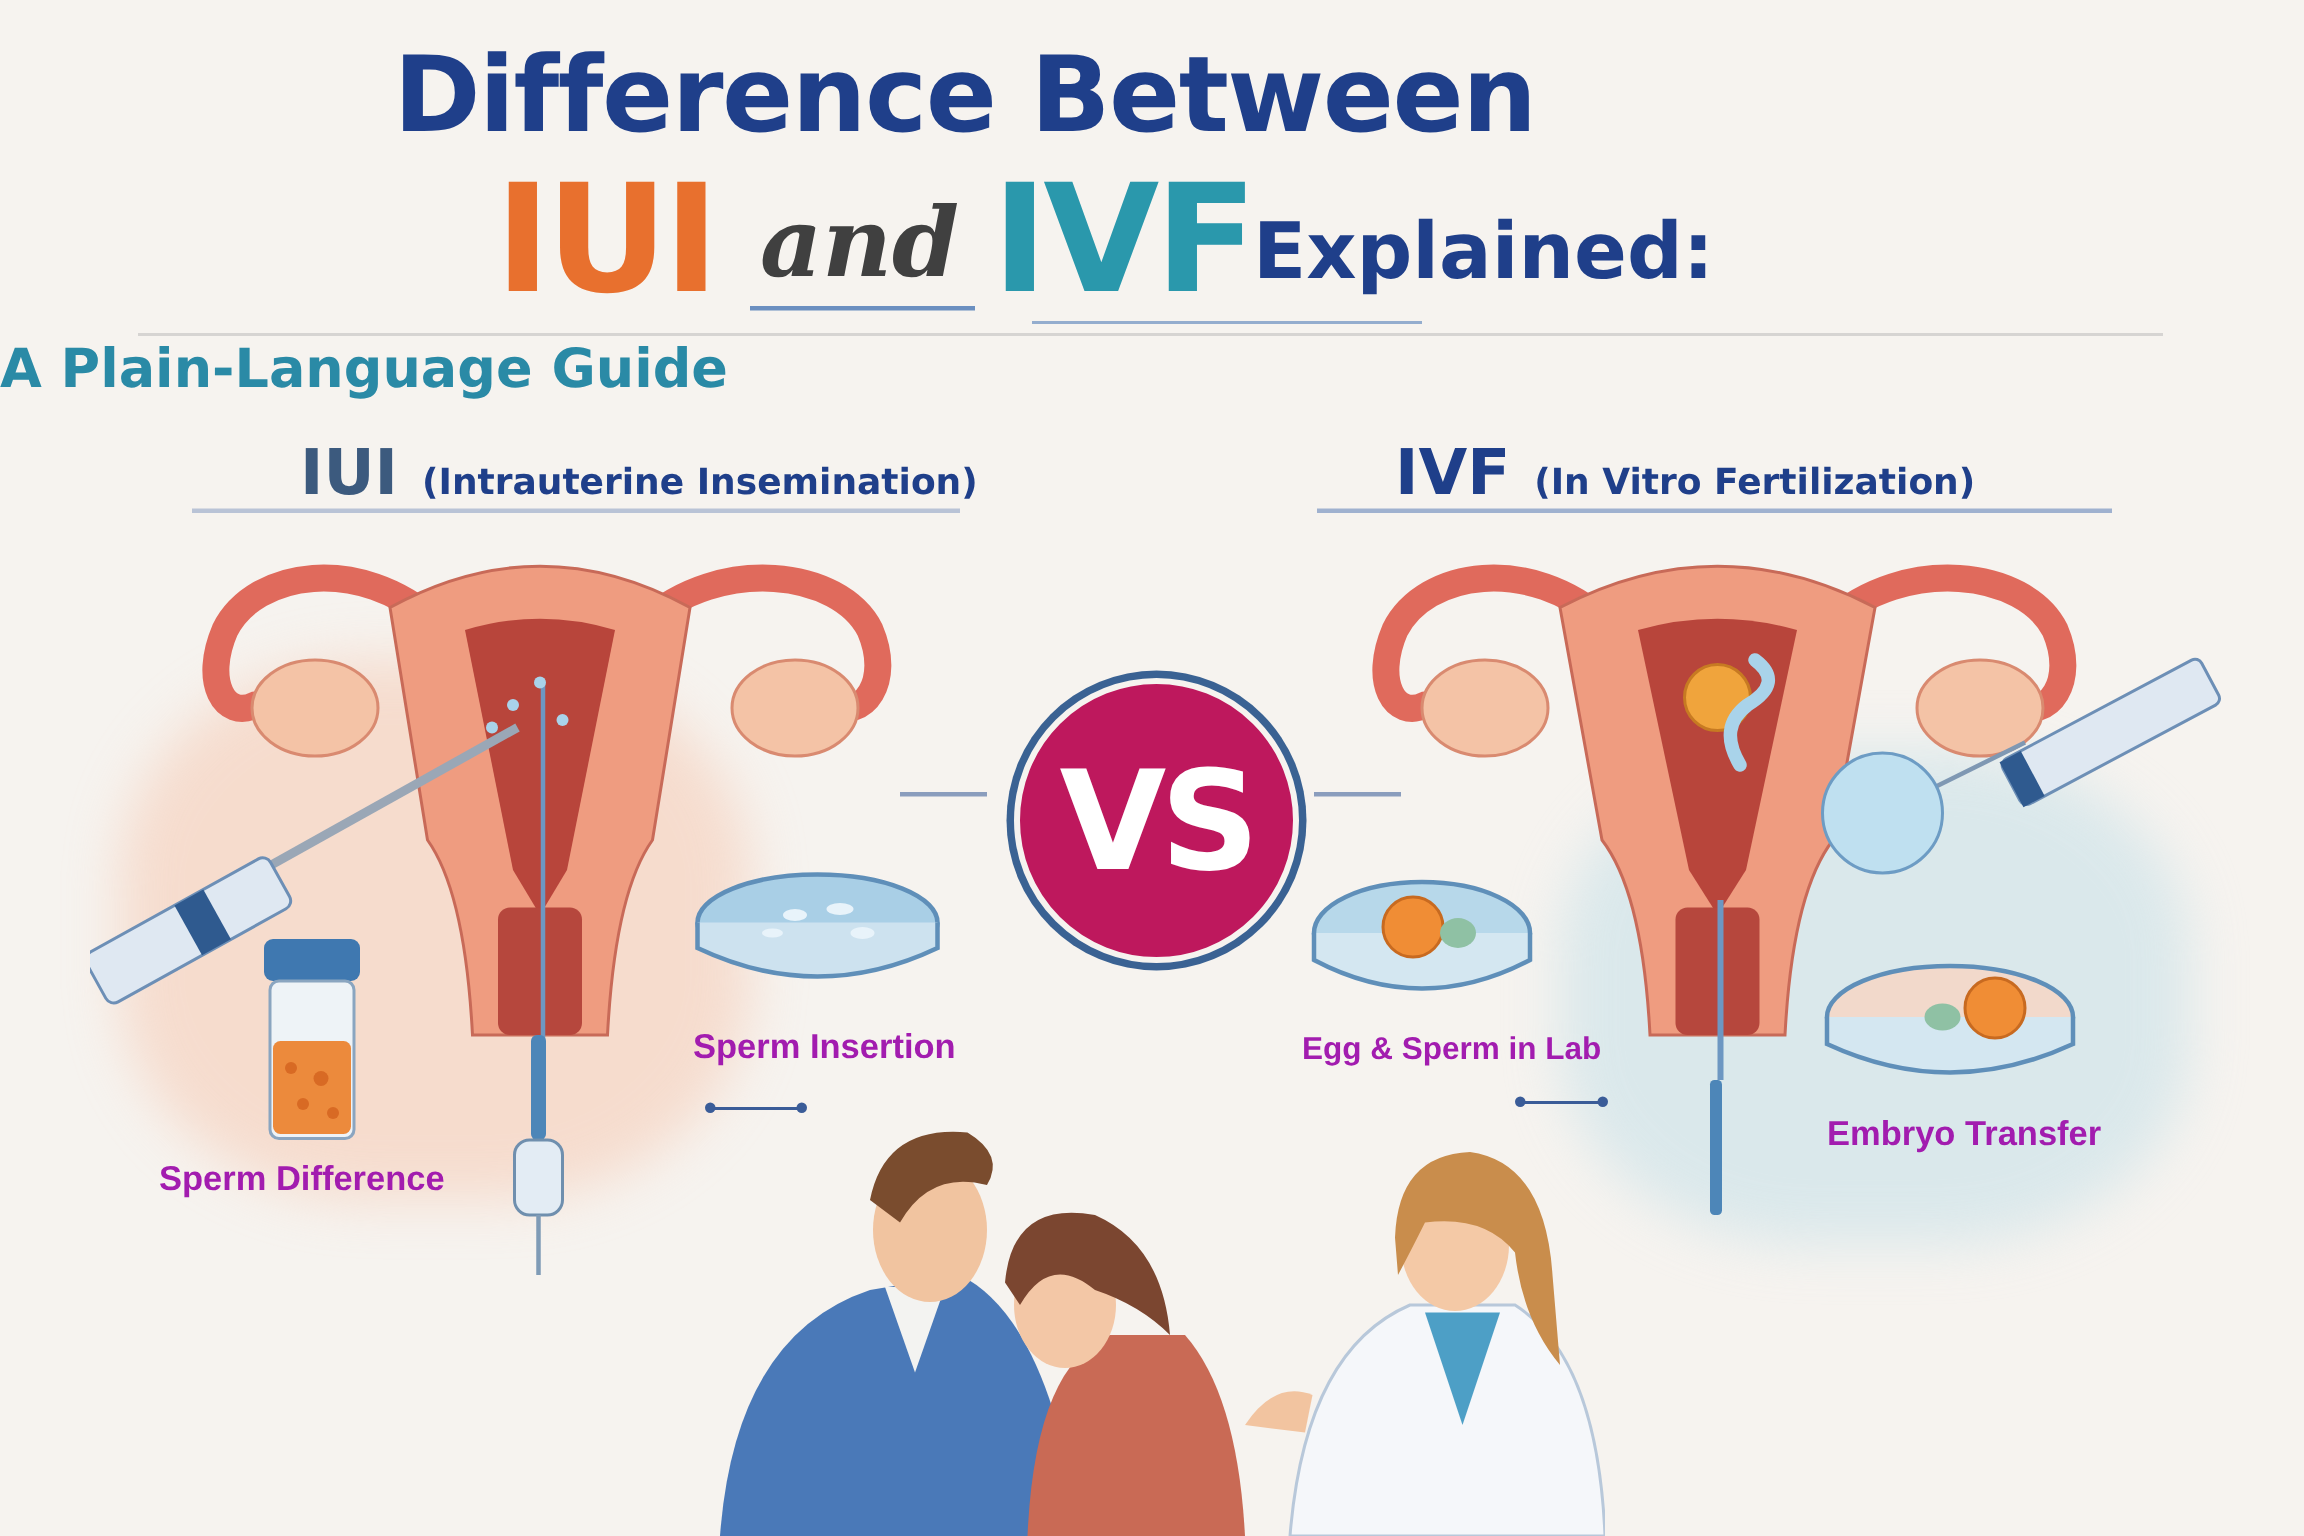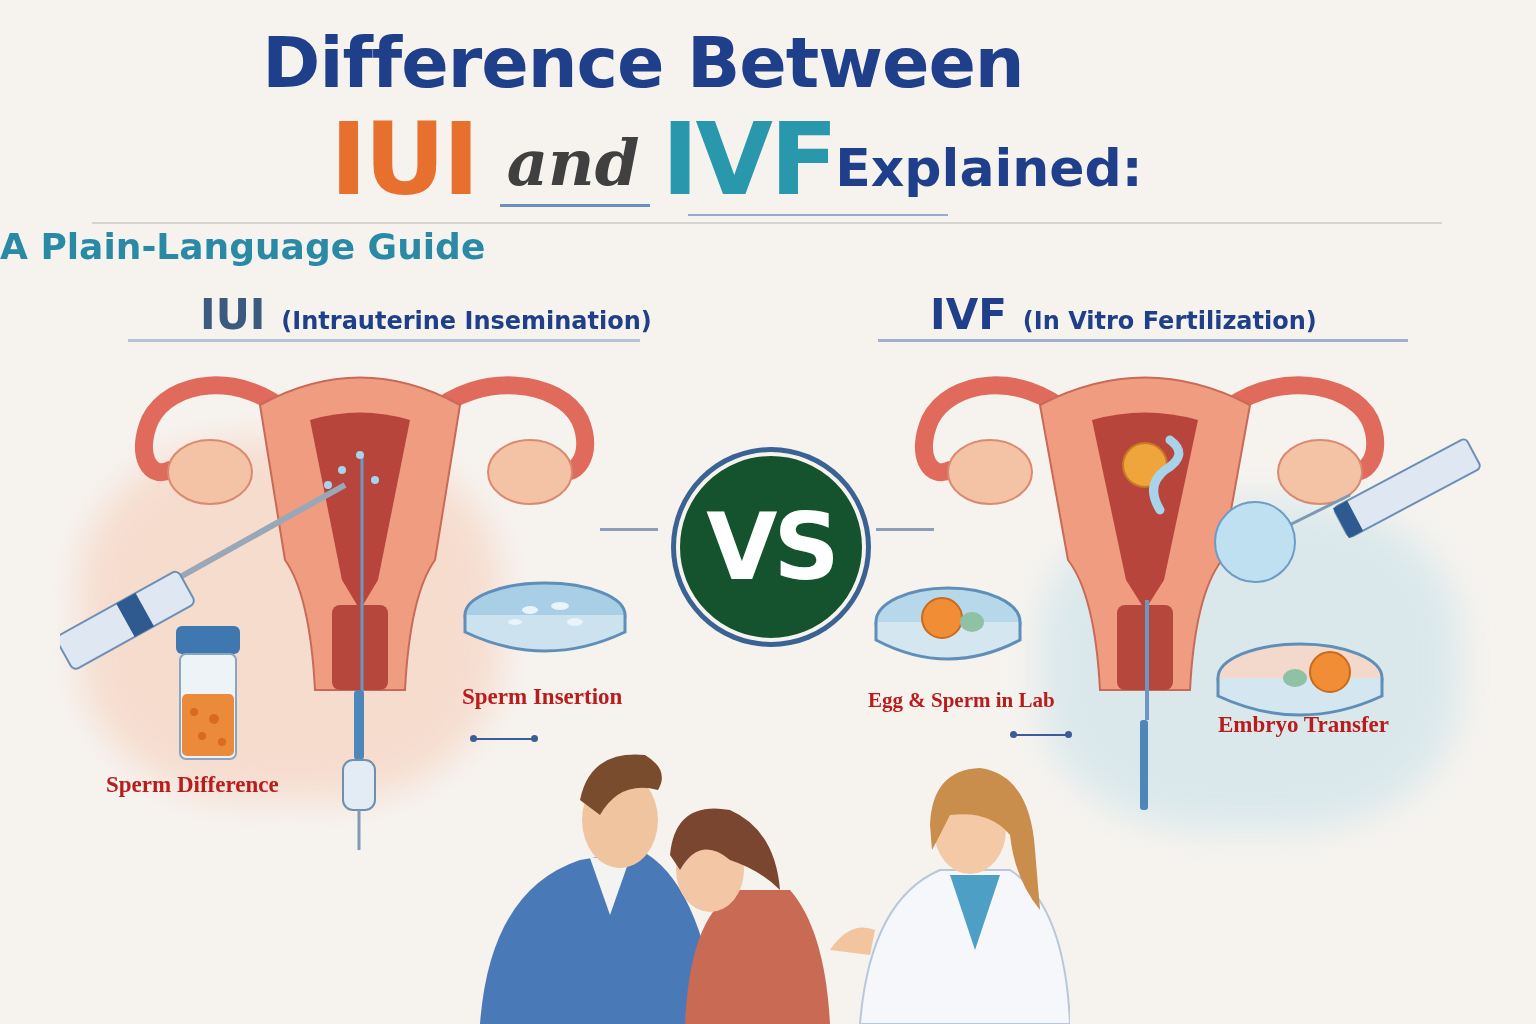--- a/index.html
+++ b/index.html
@@ -9,25 +9,25 @@
   .title2{top:100px;left:330px;height:110px;display:flex;align-items:flex-end;}
   .t-iui{font-family:"DejaVu Sans",sans-serif;font-weight:bold;font-size:100px;color:#e8702e;line-height:100px;letter-spacing:-3px;}
   .t-and{font-family:"DejaVu Serif",serif;font-style:italic;font-size:64px;color:#404040;margin:0 22px 10px 30px;font-weight:bold;}
   .t-ivf{font-family:"DejaVu Sans",sans-serif;font-weight:bold;font-size:100px;color:#2a98ac;line-height:100px;letter-spacing:-3px;}
   .t-expl{font-family:"DejaVu Sans",sans-serif;font-weight:bold;font-size:52px;color:#1f3f8a;margin-bottom:12px;}
   .uline{height:3px;background:#6b8fc0;}
   .subtitle{left:0;width:1536px;top:226px;font-weight:bold;font-size:36px;color:#2a8aa6;font-family:"DejaVu Sans",sans-serif;}
   .sec-head{font-family:"DejaVu Sans",sans-serif;color:#1f3f8a;font-weight:bold;white-space:nowrap;}
   .sec-head .big{font-size:42px;}
   .sec-head .small{font-size:24px;margin-left:16px;}
-  .label{font-family:Liberation Serif, serif;font-weight:bold;font-size:23px;color:#b91c1c;white-space:nowrap;}
+  .label{font-family:Liberation Sans, sans-serif;font-weight:bold;font-size:23px;color:#a21caf;white-space:nowrap;}
   .connector{height:2px;background:#3a5c98;}
   .connector:before,.connector:after{content:"";position:absolute;top:-3px;width:7px;height:7px;border-radius:50%;background:#3a5c98;}
   .connector:before{left:-2px;} .connector:after{right:-2px;}
-  .vs{left:676px;top:452px;width:182px;height:182px;border-radius:50%;background:#14532d;border:4px solid #f6f3ef;box-shadow:0 0 0 5px #3a6293;display:flex;align-items:center;justify-content:center;color:#fff;font-weight:bold;font-size:92px;font-family:"DejaVu Sans",sans-serif;letter-spacing:-4px;}
+  .vs{left:676px;top:452px;width:182px;height:182px;border-radius:50%;background:#be185d;border:4px solid #f6f3ef;box-shadow:0 0 0 5px #3a6293;display:flex;align-items:center;justify-content:center;color:#fff;font-weight:bold;font-size:92px;font-family:"DejaVu Sans",sans-serif;letter-spacing:-4px;}
   .wash{border-radius:40%;filter:blur(18px);}
 </style>
 </head>
 <body>
 
 <div class="abs wash" style="left:80px;top:440px;width:420px;height:360px;background:#f6cdb8;opacity:.6;"></div>
 <div class="abs wash" style="left:1040px;top:500px;width:420px;height:330px;background:#cfe4ea;opacity:.7;"></div>
 
 <div class="abs title1">Difference Between</div>
 
@@ -136,21 +136,21 @@
 
   <ellipse cx="440" cy="318" rx="82" ry="34" fill="#f2d9cb" stroke="#5f8fb9" stroke-width="3"></ellipse>
   <path d="M358 318 L358 336 Q440 374 522 336 L522 318" fill="#d4e7f1" stroke="#5f8fb9" stroke-width="3"></path>
   <circle cx="470" cy="312" r="20" fill="#f08d35" stroke="#c86a20" stroke-width="2"></circle>
   <ellipse cx="435" cy="318" rx="12" ry="9" fill="#8fc1a4"></ellipse>
 </svg>
 <div class="abs" style="left:1140px;top:720px;width:8px;height:90px;background:#4d86b8;border-radius:3px;"></div>
 
 <div class="abs label" style="left:868px;top:688px;font-size:21px;">Egg &amp; Sperm in Lab</div>
 <div class="abs connector" style="left:1012px;top:734px;width:58px;"></div>
-<div class="abs label" style="left:1218px;top:712px;">Embryo Transfer</div>
+<div class="abs label" style="left:1218px;top:742px;">Embryo Transfer</div>
 
 <svg class="abs" style="left:470px;top:740px;" width="600" height="284" viewBox="0 0 600 284">
 
   <path d="M10 284 Q20 150 110 120 L170 110 Q230 140 250 284 Z" fill="#4a79b8"></path>
   <path d="M120 118 L140 175 L160 118 Z" fill="#f3f3f1"></path>
   <ellipse cx="150" cy="80" rx="38" ry="48" fill="#f1c4a0"></ellipse>
   <path d="M110 60 Q120 10 175 15 Q200 30 188 50 Q150 40 130 75 Z" fill="#7a4c2e"></path>
 
   <path d="M215 284 Q220 170 270 150 L320 150 Q355 190 360 284 Z" fill="#c96a55"></path>
   <ellipse cx="240" cy="130" rx="34" ry="42" fill="#f3c7a6"></ellipse>

